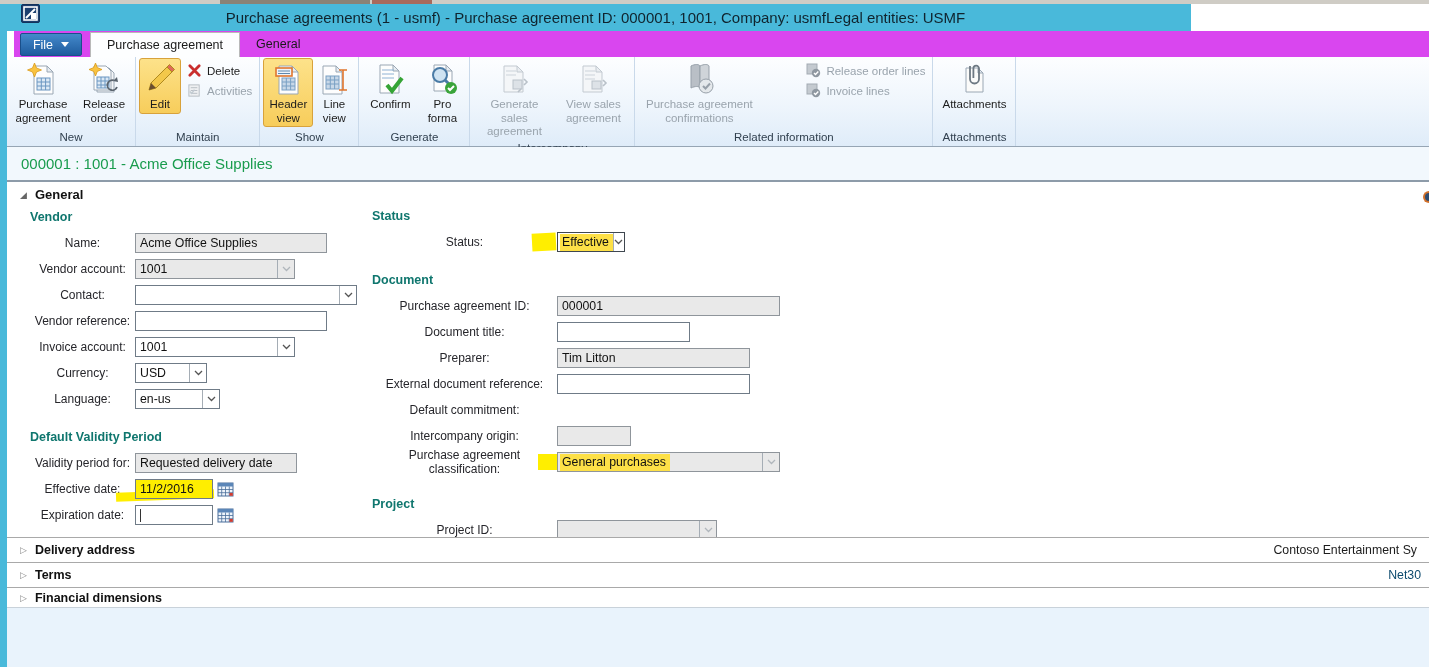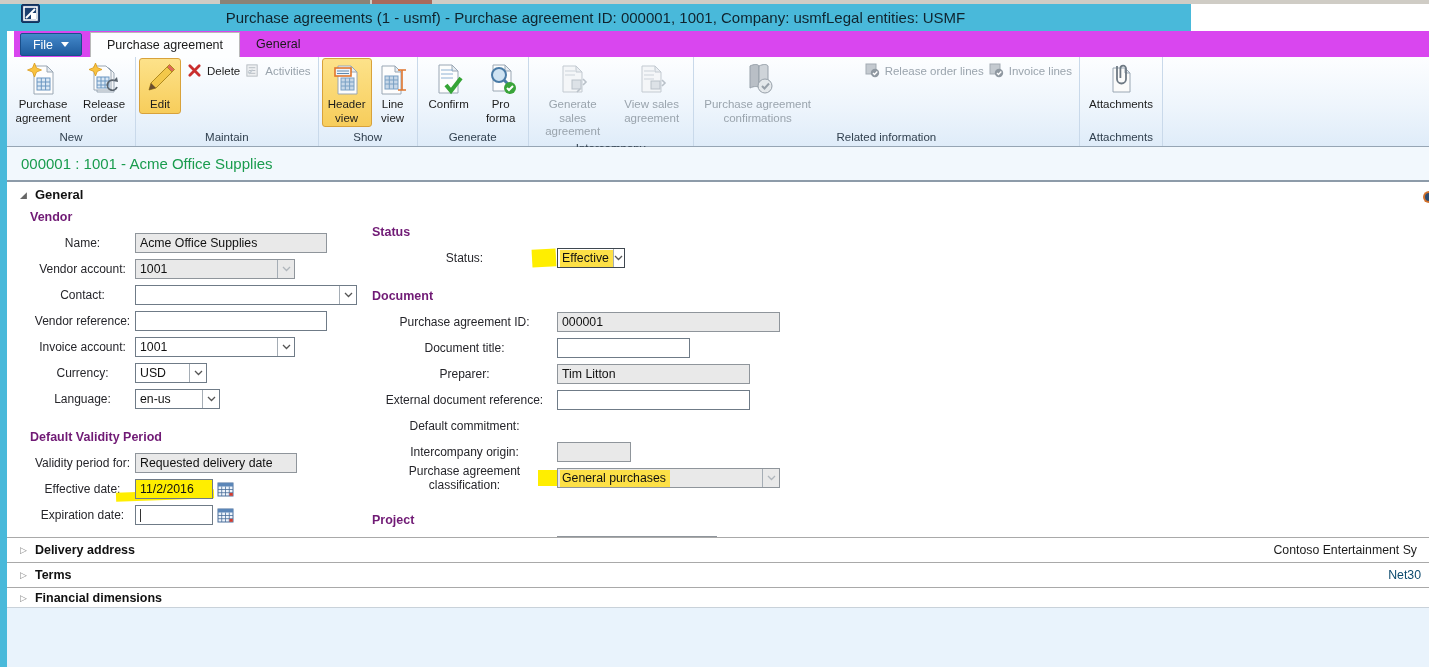--- a/index.html
+++ b/index.html
@@ -42,36 +42,36 @@
   .rg-body { flex:1; display:flex; align-items:flex-start; }
   .rg-label { text-align:center; font-size:11.5px; color:#31404f; padding:1px 6px 3px 6px; white-space:nowrap; }
   .rbtn {
     display:flex; flex-direction:column; align-items:center; justify-content:flex-start;
     padding:3px 3px 1px 3px; border:1px solid transparent; border-radius:3px;
     font-size:11.5px; line-height:1.18; text-align:center; color:#1c1c1c; white-space:pre-line;
   }
   .rbtn .cap { margin-top:2px; }
   .rbtn.hl { background:linear-gradient(#fde28a,#f7cd5b); border-color:#d8a23b; }
   .rbtn.dis { color:#9aa4ad; }
-  .rsmallcol { display:flex; flex-direction:row; gap:5px; padding:5px 4px 0 6px; }
+  .rsmallcol { display:flex; flex-direction:column; gap:5px; padding:5px 4px 0 6px; }
   .rsmall { display:flex; align-items:center; gap:5px; font-size:11.5px; color:#1c1c1c; white-space:nowrap; }
   .rsmall.dis { color:#9aa4ad; }
 
   
   .rectitle {
     position:absolute; left:7px; top:147px; width:1422px; height:35px;
     background:#f2f8fd; border-bottom:2px solid #8d9ba9;
   }
   .rectitle span { position:absolute; left:14px; top:8px; font-size:15px; color:#1a9c4e; }
   .edgechip { position:absolute; right:0; top:191px; width:6px; height:12px; border:2px solid #d2702a; border-right:none; border-radius:7px 0 0 7px; background:#2e4d72; }
 
   
   .secheader { position:absolute; display:flex; align-items:center; gap:8px; font-weight:bold; font-size:13px; color:#111; }
   .tri { font-size:9px; color:#666; }
-  .subhdr { font-weight:bold; font-size:12.5px; color:#701a75; height:20px; margin-bottom:6px; display:flex; align-items:center; }
+  .subhdr { font-weight:bold; font-size:12.5px; color:#0f766e; height:20px; margin-bottom:6px; display:flex; align-items:center; }
   .col { position:absolute; }
   .frow { display:flex; align-items:center; height:20px; margin-bottom:6px; }
   .flabel { font-size:12px; color:#26262b;text-align:center; }
   .col-left .flabel { width:105px; }
   .col-mid .flabel { width:185px; }
   .box {
     height:20px; border:1px solid #6f7b87; background:#fff; display:flex; align-items:center;
     font-size:12.3px; padding:0 4px; position:relative; color:#111;
   }
   .box.ro { background:#e9e9e9; border-color:#8f959b; }
@@ -434,21 +434,21 @@
       <svg width="17" height="16" viewBox="0 0 17 16">
         <rect x="1" y="2" width="15" height="13" fill="#eef4fb" stroke="#4a6f9b"></rect>
         <rect x="1" y="2" width="15" height="3.5" fill="#5b86b8"></rect>
         <path d="M1 8.5h15M1 11.7h15M4.7 5.5v9.5M8.5 5.5v9.5M12.3 5.5v9.5" stroke="#4a6f9b" stroke-width="0.8"></path>
         <rect x="12.5" y="11.9" width="3.3" height="2.9" fill="#d23b2f"></rect>
       </svg>
     </span>
   </div>
 </div>
 
-<div class="col col-mid" style="left:372px; top:222px; width:440px;">
+<div class="col col-mid" style="left:372px; top:206px; width:440px;">
   <div class="subhdr">Status</div>
 
   <div class="frow" style="position:relative">
     <div class="smear" style="left:160px; top:1px; width:24px; height:18px; transform:rotate(-3deg);"></div>
     <span class="flabel">Status:</span>
     <div class="box" style="width:68px; border-color:#3f4750; z-index:1">
       <span class="ymark">Effective</span>
       <span class="arr">
         <svg width="9" height="6">
             <path d="M1 1l3.5 3.5L8 1" stroke="#555" fill="none" stroke-width="1.3"></path>

